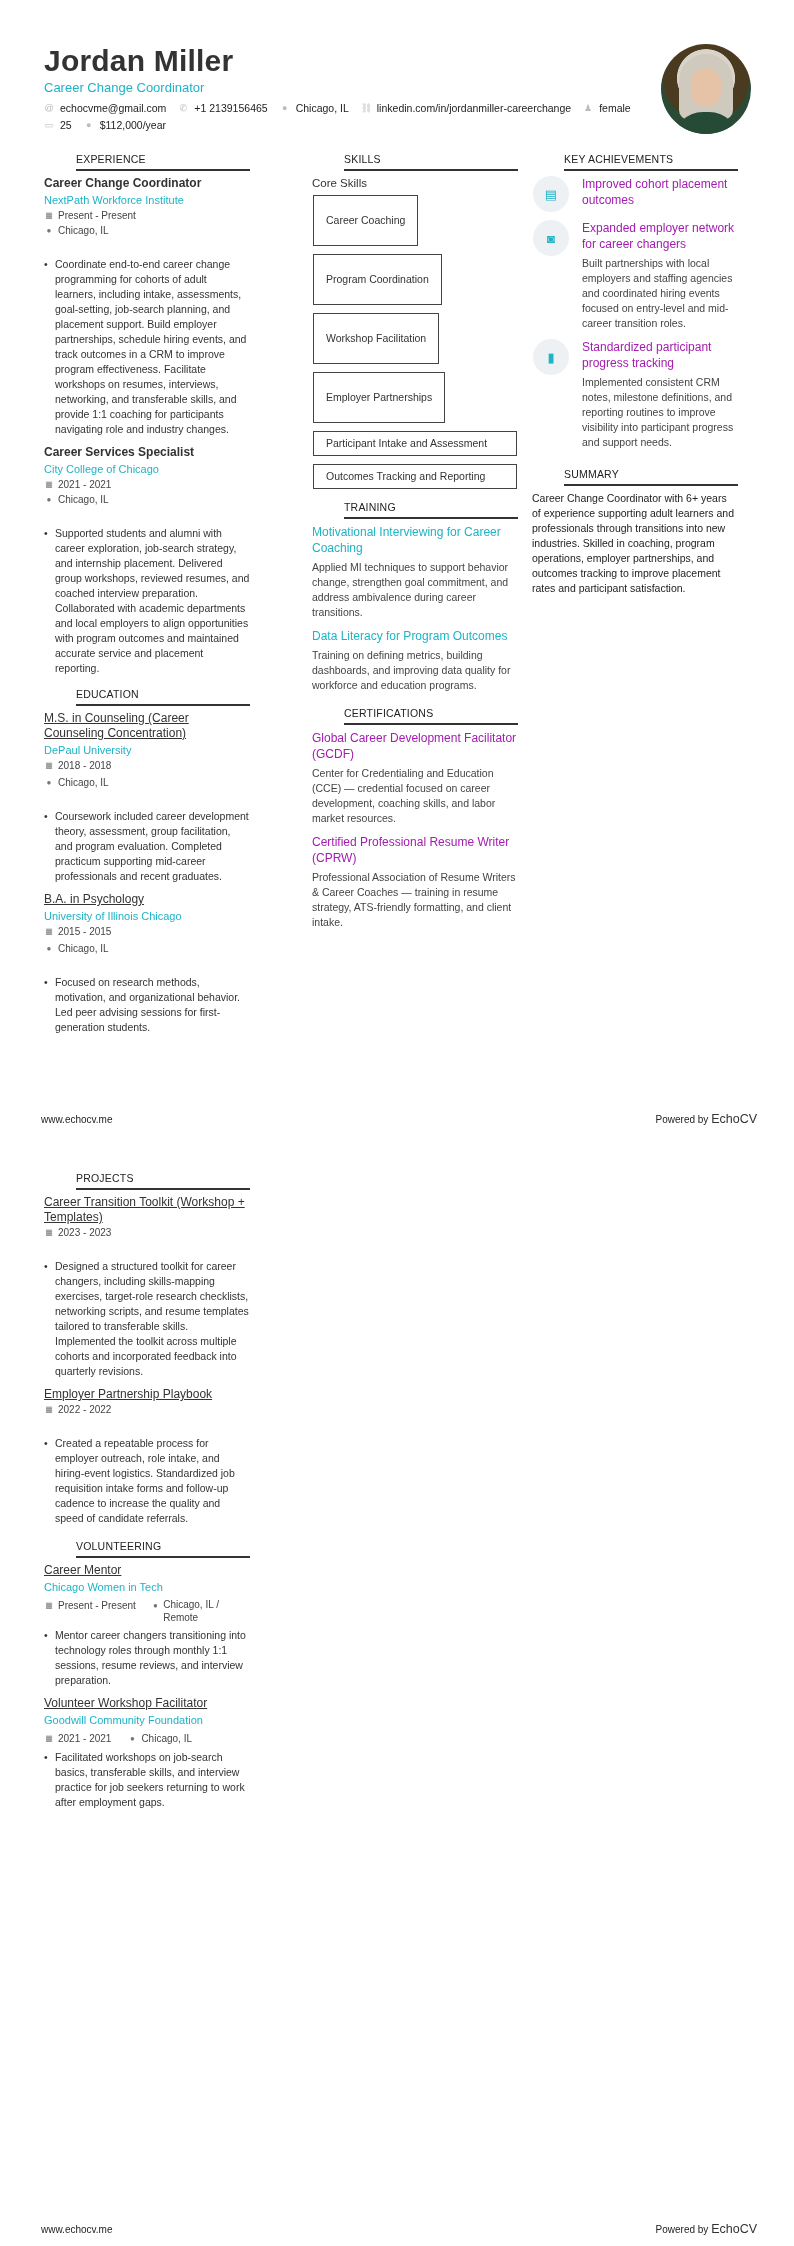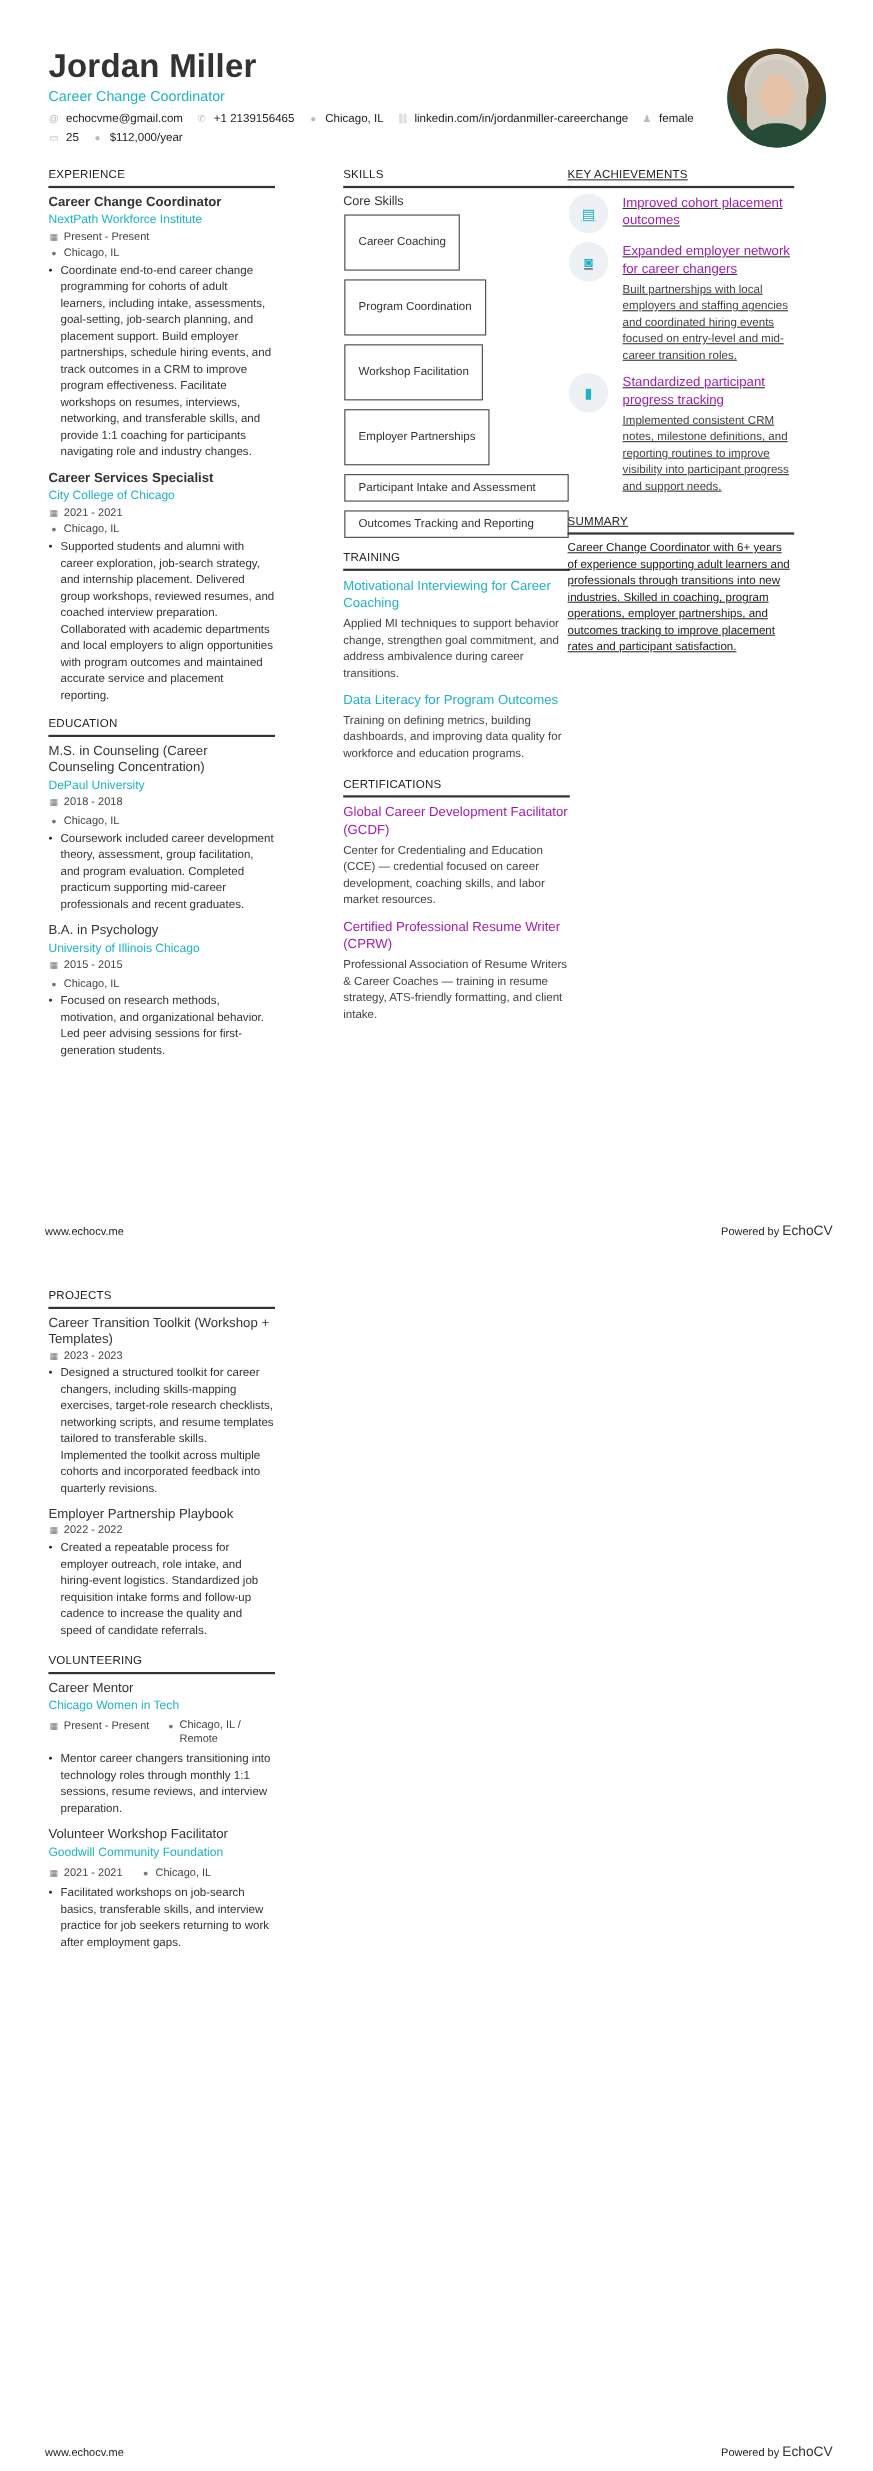--- a/index.html
+++ b/index.html
@@ -18,31 +18,31 @@
     .photo { position: absolute; left: 661px; top: 44px; width: 90px; height: 90px; border-radius: 50%;
       background: radial-gradient(circle at 50% 38%, #e8cbb2 0 18%, #c8a07a 19% 24%, #d9d3c9 25% 40%, #4a3a20 41% 60%, #2b4a36 61% 100%);
       overflow: hidden; }
     .photo .hair { position:absolute; left:18px; top:10px; width:54px; height:66px; border-radius:27px 27px 10px 10px; background:#cfc9be; }
     .photo .face { position:absolute; left:30px; top:24px; width:30px; height:38px; border-radius:15px 15px 14px 14px; background:#e6c3a6; }
     .photo .shirt { position:absolute; left:12px; top:68px; width:66px; height:30px; border-radius:30px 30px 0 0; background:#254a35; }
 
     .col { position: absolute; }
     .c1 { left: 44px; width: 206px; }
     .c2 { left: 312px; width: 206px; }
-    .c3 { left: 516px; width: 206px; text-decoration: underline; }
-
-    .sec-title { font-size: 10.5px; color: #222; letter-spacing: 0.2px; padding-bottom: 3px; border-bottom: 2px solid #333; margin-bottom: 5px; line-height: 13px; }
+    .c3 { left: 532px; width: 206px; }
+
+    .sec-title { font-size: 10.5px; color: #222; letter-spacing: 0.2px; padding-bottom: 3px; border-bottom: 2px solid #333; margin-bottom: 5px; line-height: 13px; margin-left: 32px; }
     .item-title { font-size: 12px; font-weight: bold; color: #333; line-height: 15px; }
-    .item-title.normal { font-weight: normal; }
+    .item-title.normal { font-weight: normal; text-decoration: underline; }
     .item-sub { font-size: 11px; color: #1fb3c6; line-height: 15px; margin-top: 2px; }
     .meta { font-size: 10px; color: #444; line-height: 15px; display: flex; align-items: center; }
     .meta .ico { width: 10px; color: #777; font-size: 8px; margin-right: 4px; text-align: center; }
     .meta-row { display: flex; align-items: flex-start; margin-top: 3px; }
     .meta-row .meta { margin-right: 16px; }
-    .bullets { list-style: none; margin-top: 1px; }
+    .bullets { list-style: none; margin-top: 19px; }
     .bullets li { position: relative; padding-left: 11px; font-size: 10.5px; line-height: 15px; color: #333; }
     .bullets li::before { content: "•"; position: absolute; left: 0; top: 0; color: #333; }
     .entry { margin-bottom: 8px; }
 
     .subhead { font-size: 11.5px; color: #333; line-height: 15px; margin-bottom: 4px; }
     .chip { display: inline-block; border: 1px solid #444; padding: 17px 12px; font-size: 10.5px; line-height: 15px; color: #333; margin-bottom: 8px; margin-left: 1px; }
     .chip.wide { display: block; width: 204px; padding-top: 4px; padding-bottom: 4px; }
 
     .para { font-size: 10.5px; line-height: 15px; color: #444; margin-top: 4px; }
     .train-title { font-size: 12px; color: #1fb3c6; line-height: 16px; }

